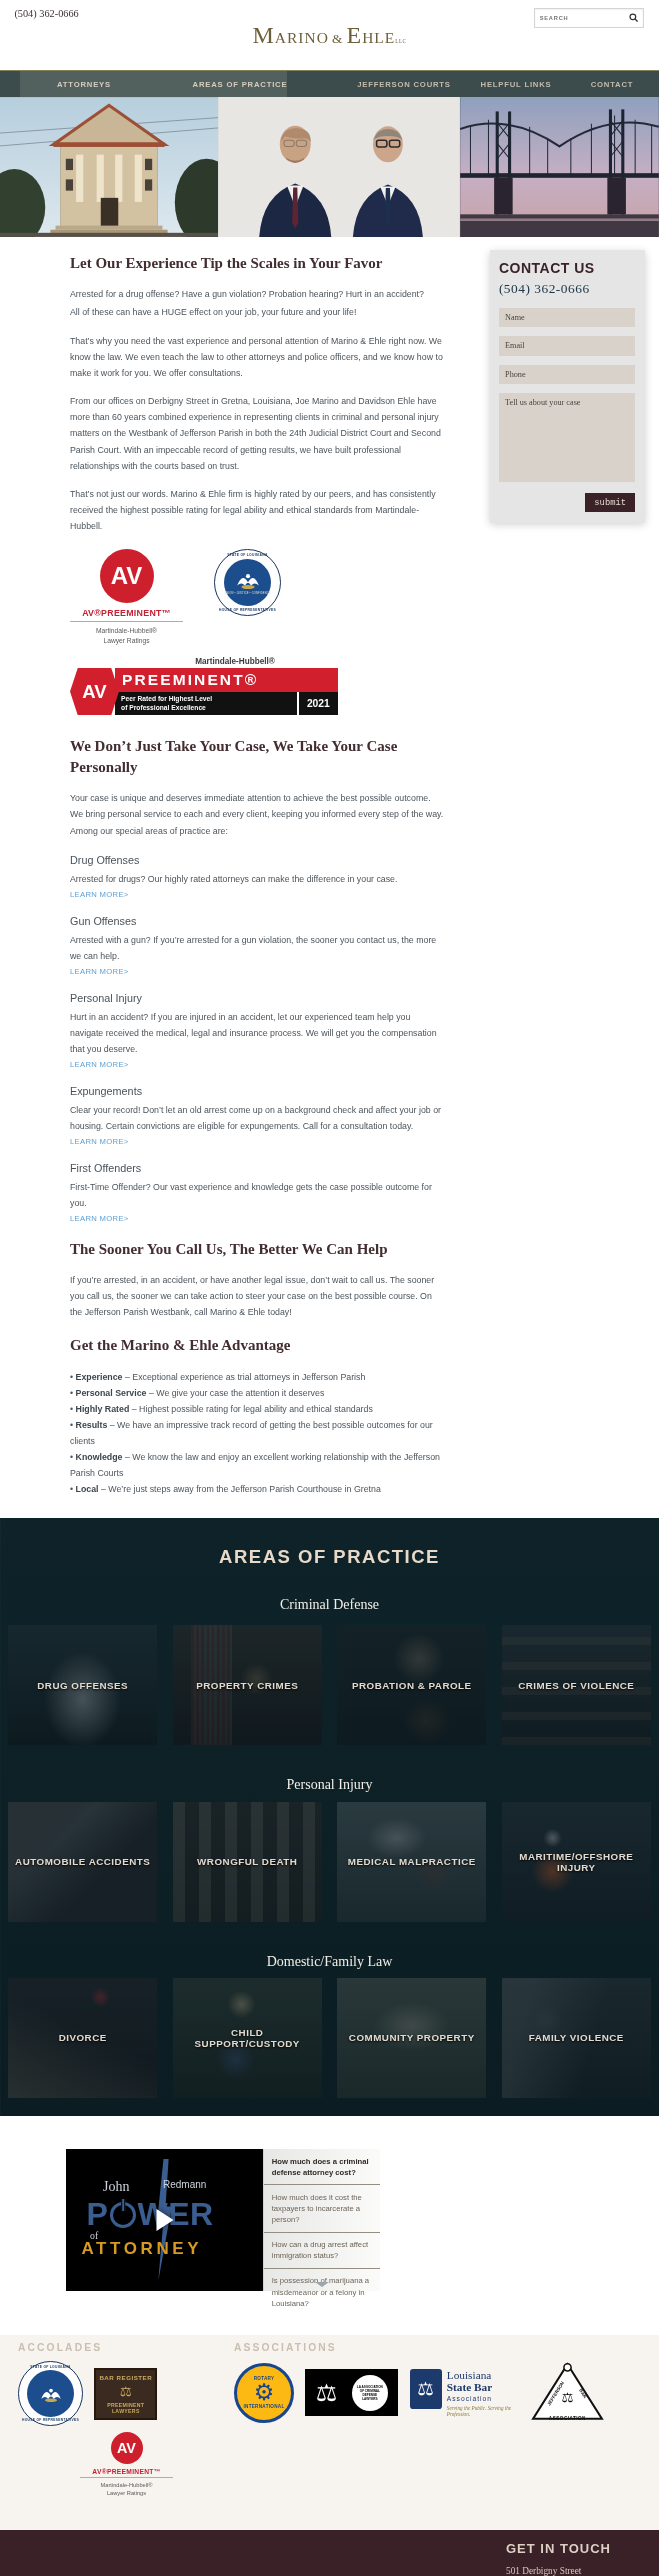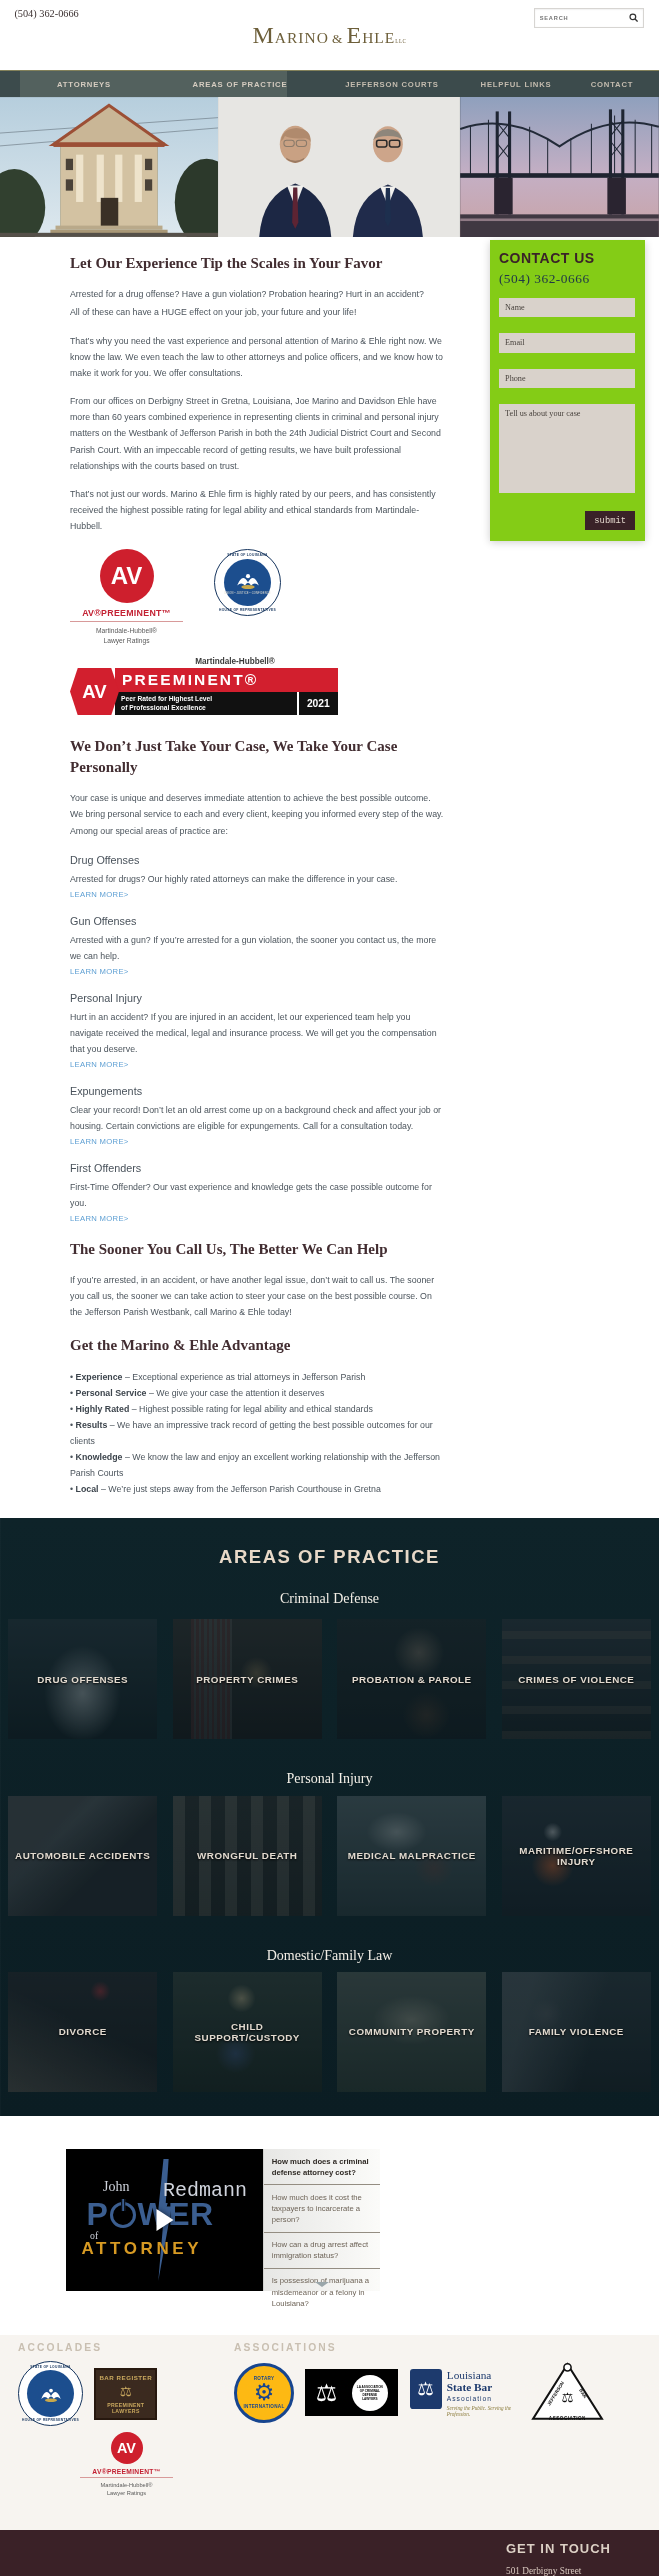--- a/index.html
+++ b/index.html
@@ -57,32 +57,32 @@
   .mh-brand{font-size:8.2px;color:#3a3a3a;font-weight:700;text-align:center;margin-left:62px;margin-bottom:2.1px}
   .mh-row{display:flex;align-items:stretch}
   .mh-hex{width:49px;background:#d21f2e;clip-path:polygon(0 50%,16% 0,84% 0,100% 50%,84% 100%,16% 100%);display:flex;align-items:center;justify-content:center;color:#fff;font-size:18.5px;font-weight:700}
   .mh-right{flex:1;margin-left:-4.1px;display:flex;flex-direction:column}
   .mh-title{background:#d21f2e;color:#fff;font-size:15.5px;font-weight:700;letter-spacing:2.1px;padding:3.1px 7.2px}
   .mh-subrow{display:flex}
   .mh-caption{background:#111;color:#fff;font-size:6.7px;font-weight:700;line-height:1.3;padding:3.1px 6.2px;flex:1}
   .mh-year{background:#111;color:#fff;font-size:10.3px;font-weight:700;display:flex;align-items:center;padding:0 8.2px;margin-left:2.1px}
 
   
-  .card{position:absolute;right:14.4px;top:3px;width:155px;background:#84cc16;box-shadow:0 1.5px 8.2px rgba(0,0,0,.2);padding:10.3px 9.3px 11.3px}
+  .card{position:absolute;right:14.4px;top:13px;width:155px;background:#e5e5e5;box-shadow:0 1.5px 8.2px rgba(0,0,0,.2);padding:10.3px 9.3px 11.3px}
   .card h2{font-size:14px;letter-spacing:0.5px;color:#3a2228;margin-bottom:5.2px}
   .card .cphone{font-family:"Liberation Serif",serif;font-size:13.4px;color:#203848;letter-spacing:0.5px;margin-bottom:10.3px;display:block;text-decoration:none}
-  .card input,.card textarea{width:100%;background:#d9d2cb;border:0;outline:0;padding:5.2px 6.2px;font-family:"Liberation Serif",serif;font-size:8.2px;color:#4a443f;margin-bottom:16px;resize:none}
+  .card input,.card textarea{width:100%;background:#d9d2cb;border:0;outline:0;padding:5.2px 6.2px;font-family:"Liberation Serif",serif;font-size:8.2px;color:#4a443f;margin-bottom:9px;resize:none}
   .card input::placeholder,.card textarea::placeholder{color:#4a443f;opacity:1}
   .card textarea{height:89px}
   .card .submit{display:block;margin-left:auto;background:#3a2228;color:#e3d7cd;border:0;font-family:Liberation Mono, monospace;font-size:8.8px;padding:4.6px 9.3px;cursor:pointer}
 
   
   .areas{height:598px;overflow:hidden;background:#0d2127;background-image:linear-gradient(90deg,rgba(255,255,255,.02) 0 1px,transparent 1px 82px),linear-gradient(180deg,#0e2329,#0b1d23);padding:28px 8.2px 0}
   .areas h2{text-align:center;font-size:18.5px;letter-spacing:1.5px;color:#e8d9c8}
-  .areas .sub{font-family:"Liberation Serif",serif;font-size:14px;color:#f3efe7;text-align:center;margin-top:23px;font-weight:400}
+  .areas .sub{font-family:"Liberation Serif",serif;font-size:14px;color:#f3efe7;text-align:center;margin-top:29px;font-weight:400}
   .grid{display:grid;grid-template-columns:repeat(4,1fr);gap:15.5px;margin-top:12.4px}
   .grid.g2,.grid.g3{margin-top:8.2px}
   .sub.s2,.sub.s3{margin-top:32px}
   .tile{height:120px;position:relative;display:flex;align-items:center;justify-content:center;cursor:pointer;overflow:hidden}
   .tile::after{content:"";position:absolute;inset:0;background:rgba(10,27,33,.45)}
   .tile span{position:relative;z-index:2;font-size:9.8px;letter-spacing:0.5px;color:#e2dacf;text-align:center;padding:0 5.2px;text-shadow:0 1px 2.1px rgba(0,0,0,.9)}
   .t-dru{background:radial-gradient(ellipse 62px 77px at 50% 62%,rgba(195,202,204,.55),transparent 62%),linear-gradient(#22333a,#0f1c21)}
   .t-pro{background:repeating-linear-gradient(90deg,rgba(150,60,60,.22) 0 2.6px,rgba(240,240,240,.10) 2.6px 5.2px) ,radial-gradient(circle 23px at 56% 45%,rgba(150,130,90,.45),transparent 70%),linear-gradient(#2c2f2e,#14181a)}
   .t-pro{background-size:41px 100%,auto,auto;background-repeat:no-repeat,no-repeat,no-repeat;background-position:18.5px 0,0 0,0 0}
   .t-prb{background:radial-gradient(circle 36px at 55% 28%,rgba(130,118,104,.55),transparent 70%),radial-gradient(circle 31px at 60% 80%,rgba(70,55,45,.6),transparent 75%),linear-gradient(#1c282c,#101b1f)}
@@ -93,21 +93,21 @@
   .t-mar{background:radial-gradient(circle 32px at 34% 58%,rgba(205,92,40,.6),transparent 66%),radial-gradient(circle 13.4px at 34% 30%,rgba(235,235,235,.5),transparent 70%),linear-gradient(#25323a,#141f26)}
   .t-div{background:radial-gradient(circle 13.4px at 62% 16%,rgba(160,45,55,.65),transparent 75%),linear-gradient(25deg,rgba(185,172,150,.28),transparent 55%),linear-gradient(#21272b,#13181c)}
   .t-chi{background:radial-gradient(circle 21.6px at 46% 22%,rgba(215,195,150,.5),transparent 65%),radial-gradient(circle 28px at 42% 68%,rgba(70,100,170,.4),transparent 70%),linear-gradient(#2c3b37,#17231f)}
   .t-com{background:radial-gradient(ellipse 57px 36px at 50% 40%,rgba(215,205,185,.32),transparent 68%),linear-gradient(#43504d,#26342f)}
   .t-fam{background:linear-gradient(105deg,rgba(95,105,110,.45) 18%,transparent 60%),radial-gradient(circle 20.6px at 30% 35%,rgba(60,65,70,.7),transparent 75%),linear-gradient(#27343a,#151f24)}
 
   
   .video-sec{height:219px;background:#fff;padding:33px 0 0 66px;display:flex}
   .vthumb{position:relative;width:197px;height:142px;background:#000;cursor:pointer;overflow:hidden;flex:none}
   .v-john{position:absolute;top:30px;left:37px;font-family:"Liberation Serif",serif;font-size:14px;color:#cfd3dc}
-  .v-red{position:absolute;top:30px;left:97px;font-family:Liberation Mono, monospace;font-size:20px;color:#cfd3dc}
+  .v-red{position:absolute;top:30px;left:97px;font-family:Liberation Sans, sans-serif;font-size:10px;color:#cfd3dc}
   .v-power{position:absolute;top:47px;left:20.6px;font-size:32px;font-weight:700;color:#3b5e90;letter-spacing:0.5px;display:flex;align-items:center}
   .pwr-o{position:relative;width:26px;height:26px;border:3.6px solid #3b5e90;border-radius:50%;margin:0 1.5px;display:inline-block}
   .pwr-o i{position:absolute;left:50%;top:-5.2px;transform:translateX(-50%);width:3.6px;height:11.3px;background:#3b5e90;border-left:1.5px solid #000;border-right:1.5px solid #000}
   .v-of{position:absolute;top:81px;left:24px;font-family:"Liberation Serif",serif;font-size:9.8px;color:#cfd3dc}
   .v-att{position:absolute;top:90px;left:15.5px;font-size:17px;font-weight:700;color:#d79a23;letter-spacing:3.6px}
   .v-bolt{position:absolute;top:10.3px;left:87px}
   .v-play{position:absolute;top:50%;left:50%;transform:translate(-50%,-50%);width:0;height:0;border-left:17.5px solid #fff;border-top:11.3px solid transparent;border-bottom:11.3px solid transparent;filter:drop-shadow(0 0 3.1px rgba(0,0,0,.6))}
   .vlist{position:relative;width:117px;height:142px;background:linear-gradient(90deg,#e7e7e5,#fbfbf9);border-left:0.5px solid #d2d2cf;flex:none}
   .vitem{padding:6.7px 7.7px 6.2px;font-size:7.7px;line-height:1.45;color:#6e6458;border-bottom:0.5px solid #948d82;cursor:pointer}
   .vitem.active{color:#2f2a25;font-weight:700}
@@ -171,21 +171,21 @@
           <line x1="11.7" y1="11.7" x2="16.6" y2="16.6" stroke="#333" stroke-width="2.8"></line>
         </svg>
     </button>
   </div>
 </header>
 
 <nav class="nav">
   <div class="nav-light"></div>
   <div class="nav-item cond" style="left:84px">ATTORNEYS</div>
   <div class="nav-item cond" style="left:240px">AREAS OF PRACTICE</div>
-  <div class="nav-item cond dim" style="left:392px">JEFFERSON COURTS</div>
+  <div class="nav-item cond dim" style="left:404px">JEFFERSON COURTS</div>
   <div class="nav-item cond dim" style="left:516px">HELPFUL LINKS</div>
   <div class="nav-item cond dim" style="left:612px">CONTACT</div>
 </nav>
 
 <div class="hero">
   <div style="width:218px">
     <svg width="218" height="140" viewBox="0 0 424 272">
       <defs>
           <linearGradient id="sky1" x1="0" y1="0" x2="0" y2="1">
             <stop offset="0" stop-color="#b6cedd"></stop>

